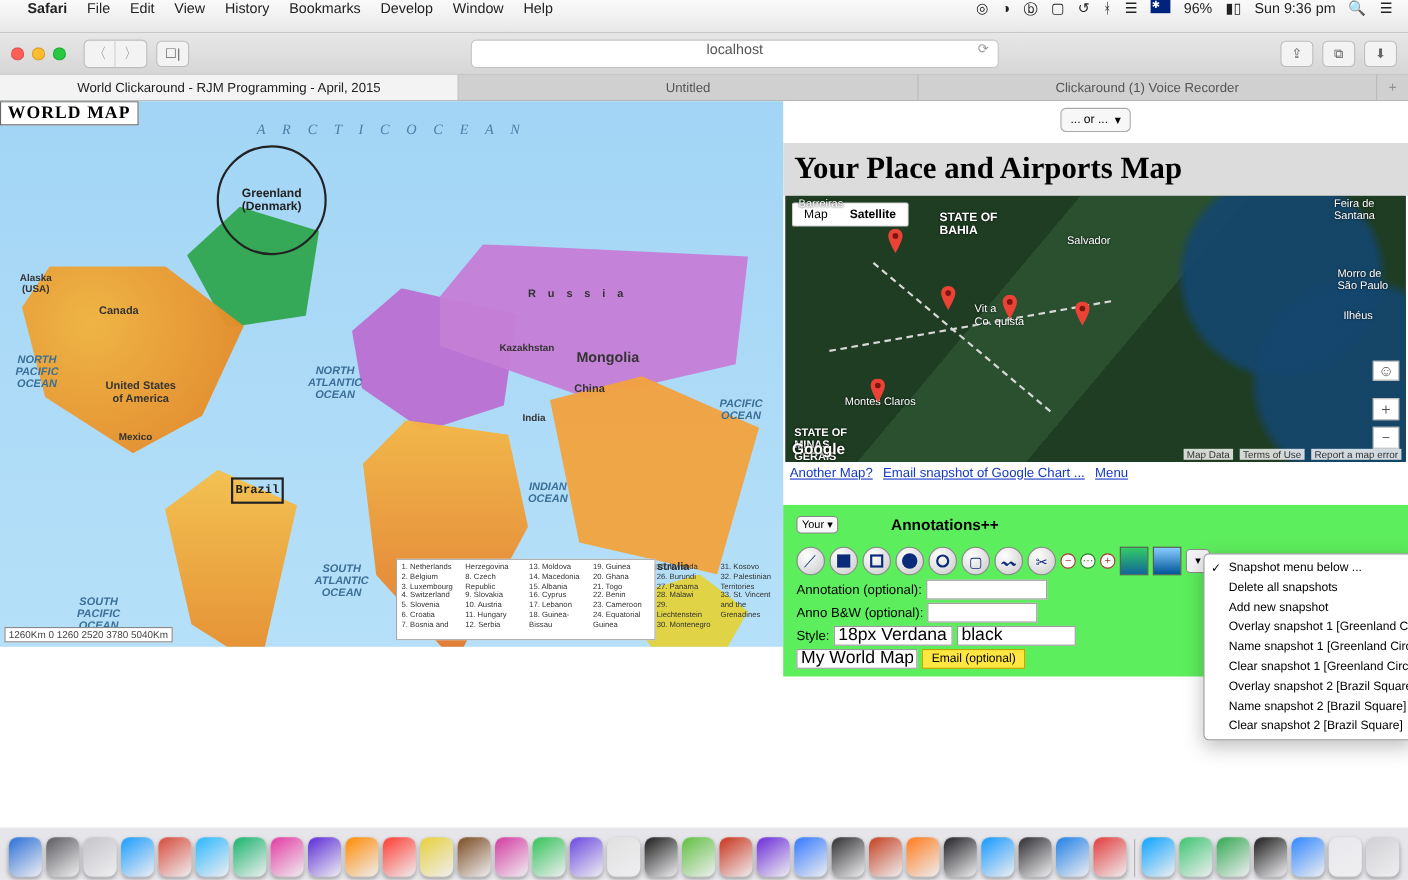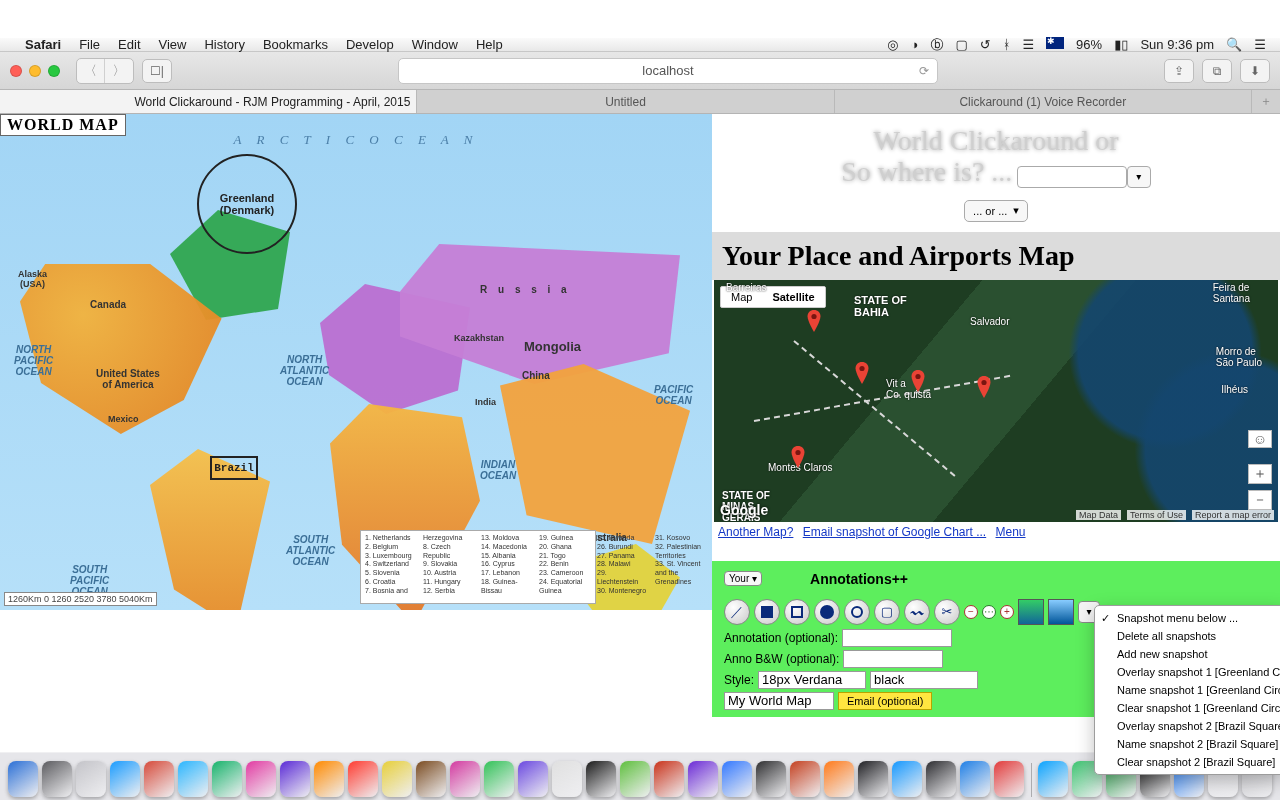--- a/index.html
+++ b/index.html
@@ -1,43 +1,43 @@
 <!DOCTYPE html>
 <html><head>
 <meta charset="utf-8">
 <style>
   * { box-sizing: border-box; margin: 0; padding: 0; }
   html, body { width: 1280px; height: 800px; font-family: -apple-system, "Helvetica Neue", Arial, sans-serif; overflow: hidden; background: #fff; }
   
-  .mac-menubar { height: 14px; background: linear-gradient(#fafafa,#e8e8e8); border-bottom: 1px solid #c7c7c7; display:flex; align-items:center; font-size:13px; color:#222; padding:0 8px;margin-top:38px; }
+  .mac-menubar { height: 30px; background: linear-gradient(#fafafa,#e8e8e8); border-bottom: 1px solid #c7c7c7; display:flex; font-size:13px; color:#222; padding:0 8px; }
   .mac-menubar .apple { font-size:15px; margin-right:8px; }
   .mac-menubar .mitem { padding:0 9px; cursor:default; }
   .mac-menubar .mitem.bold { font-weight:600; }
   .mac-menubar .spacer { flex:1; }
   .mac-menubar .ricon { padding:0 6px; font-size:13px; }
   .mac-menubar .flag { display:inline-block; width:18px; height:12px; background:#00247d; position:relative; }
   .mac-menubar .flag::before { content:"✱"; color:#fff; font-size:9px; position:absolute; left:1px; top:-1px; }
   
   .safari-toolbar { height: 38px; background: linear-gradient(#e7e7e7,#d6d6d6); border-bottom:1px solid #b6b6b6; display:flex; align-items:center; padding:0 10px; gap:8px; }
   .traffic { display:flex; gap:7px; margin-right:8px; }
   .tl { width:12px; height:12px; border-radius:50%; border:1px solid rgba(0,0,0,.15);}
   .tl.red{background:#ff5f57;} .tl.yel{background:#febc2e;} .tl.grn{background:#28c840;}
   .navbtns { display:flex; border:1px solid #bdbdbd; border-radius:5px; overflow:hidden; background:#f3f3f3;}
   .navbtns button{ width:28px; height:24px; border:none; background:transparent; border-right:1px solid #d0d0d0; color:#888; font-size:13px;}
   .navbtns button:last-child{border-right:none;}
   .sidebar-btn { width:30px; height:24px; border:1px solid #bdbdbd; border-radius:5px; background:#f3f3f3; color:#666; font-size:12px;}
   .addr { flex:1; display:flex; justify-content:center; }
-  .addr-field { width:540px; height:26px; border:1px solid #c6c6c6; border-radius:5px; background:#fff; display:flex; align-items:center; justify-content:center; font-size:13px; color:#555; position:relative;}
+  .addr-field { width:480px; height:26px; border:1px solid #c6c6c6; border-radius:5px; background:#fff; display:flex; justify-content:center; font-size:13px; color:#555; position:relative;}
   .addr-field .reload{ position:absolute; right:8px; color:#999; font-size:12px;}
   .tb-right { display:flex; gap:8px;}
   .tb-right .tbtn{ width:30px; height:24px; border:1px solid #bdbdbd; border-radius:5px; background:#f3f3f3; color:#666; font-size:12px;}
   
   .tabbar { height:24px; background:#d0d0d0; display:flex; font-size:12px; color:#555; border-bottom:1px solid #b4b4b4;}
   .tabbar .tab { flex:1; border-right:1px solid #b9b9b9; display:flex; align-items:center; justify-content:center; padding:0 6px; cursor:default;}
-  .tabbar .tab.active { background:#f3f3f3; color:#222;justify-content:flex-end;}
+  .tabbar .tab.active { background:#f3f3f3; color:#222;}
   .tabbar .newtab { width:28px; display:flex; align-items:center; justify-content:center; color:#888; }
   
   .content { display:flex; height: calc(800px - 22px - 38px - 24px - 48px); }
   .left { width:712px; position:relative; background:#fff; }
   .right { flex:1; display:flex; flex-direction:column; background:#fff; }
   
   .worldmap { width:712px; height:496px; position:relative; background:linear-gradient(#a2d5f5,#b6e0f9); overflow:hidden; }
   .wm-title { position:absolute; top:0; left:0; background:#fff; border:1px solid #666; padding:1px 6px; font-family:Georgia,serif; font-weight:bold; font-size:16px; letter-spacing:1px;}
   .wm-arctic { position:absolute; top:18px; left:50%; transform:translateX(-50%); color:#4b7fa8; font-style:italic; font-family:Georgia,serif; font-size:13px; letter-spacing:6px;}
   
@@ -93,21 +93,21 @@
   .tool-row { display:flex; gap:4px; margin-bottom:4px; flex-wrap:wrap; align-items:center;}
   .tbico { width:26px; height:26px; border-radius:50%; background:radial-gradient(circle at 35% 30%, #fff, #c8c8c8); border:1px solid #888; display:flex; align-items:center; justify-content:center; font-size:13px; color:#0a2a7a;}
   .tbico.sq div{ width:12px; height:12px; background:#0a2a7a;}
   .tbico.sqh div{ width:12px; height:12px; border:2px solid #0a2a7a;}
   .tbico.ci div{ width:14px; height:14px; border-radius:50%; background:#0a2a7a;}
   .tbico.cih div{ width:12px; height:12px; border-radius:50%; border:2px solid #0a2a7a;}
   .smico { width:14px; height:14px; border-radius:50%; border:1px solid #a33; color:#a33; font-size:10px; display:flex; align-items:center; justify-content:center; background:#fff;}
   .thumb { width:26px; height:26px; background:linear-gradient(#3c6, #169); border:1px solid #555;}
   .dropdown-caret { width:22px; height:22px; border:1px solid #888; border-radius:4px; background:#f4f4f4; font-size:10px; display:flex; align-items:center; justify-content:center;}
   .anno-form-row{ font-size:12px; margin:3px 0; display:flex; align-items:center; gap:4px;}
-  .anno-form-row input[type=text]{ border:1px solid #999; height:18px; font-size:13px; padding:0 3px;}
+  .anno-form-row input[type=text]{ border:1px solid #999; height:18px; font-size:16px; padding:0 3px;}
   .emailbtn{ background:#ffe640; border:1px solid #b8a400; font-size:11px; padding:2px 8px;}
   
   .snapshot-menu { position:absolute; right:-6px; top:44px; width:192px; background:#fff; border:1px solid #9c9c9c; border-radius:5px; box-shadow:0 6px 18px rgba(0,0,0,.25); font-size:11px; padding:3px 0; z-index:50;}
   .snapshot-menu .mi { padding:3px 12px 3px 22px; position:relative; white-space:nowrap;}
   .snapshot-menu .mi.chk::before{ content:"✓"; position:absolute; left:6px; }
   
   .dock { position:absolute; left:0; right:0; bottom:0; height:48px; background:rgba(210,210,216,.55); backdrop-filter:blur(6px); display:flex; align-items:flex-end; padding:3px 8px; gap:4px; border-top:1px solid rgba(255,255,255,.4);}
   .dock .dicon{ width:36px; height:36px; border-radius:8px; box-shadow:0 2px 4px rgba(0,0,0,.3);}
   .dock .sep{ width:1px; height:34px; background:rgba(0,0,0,.25); margin:0 3px;}
 </style>
@@ -254,27 +254,20 @@
           <div>31. Kosovo</div>
           <div>32. Palestinian</div>
           <div>    Territories</div>
           <div>33. St. Vincent</div>
           <div>    and the Grenadines</div>
         </div>
     </div>
   </div>
 
   <div class="right">
-    <div class="r-head">
-      <div class="fancy">World Clickaround or</div>
-      <div>
-        <span class="fancy">So where is? ...</span>
-        <span class="inline-inp"></span><span class="tiny-sel">▾</span>
-      </div>
-    </div>
     <div class="or-row">
       <span class="or-sel">
           <span>... or ...</span> 
           <span>▾</span>
         </span>
     </div>
     <div class="place-head">Your Place and Airports Map</div>
 
     <div class="gmap-wrap">
       <div class="gmap">

